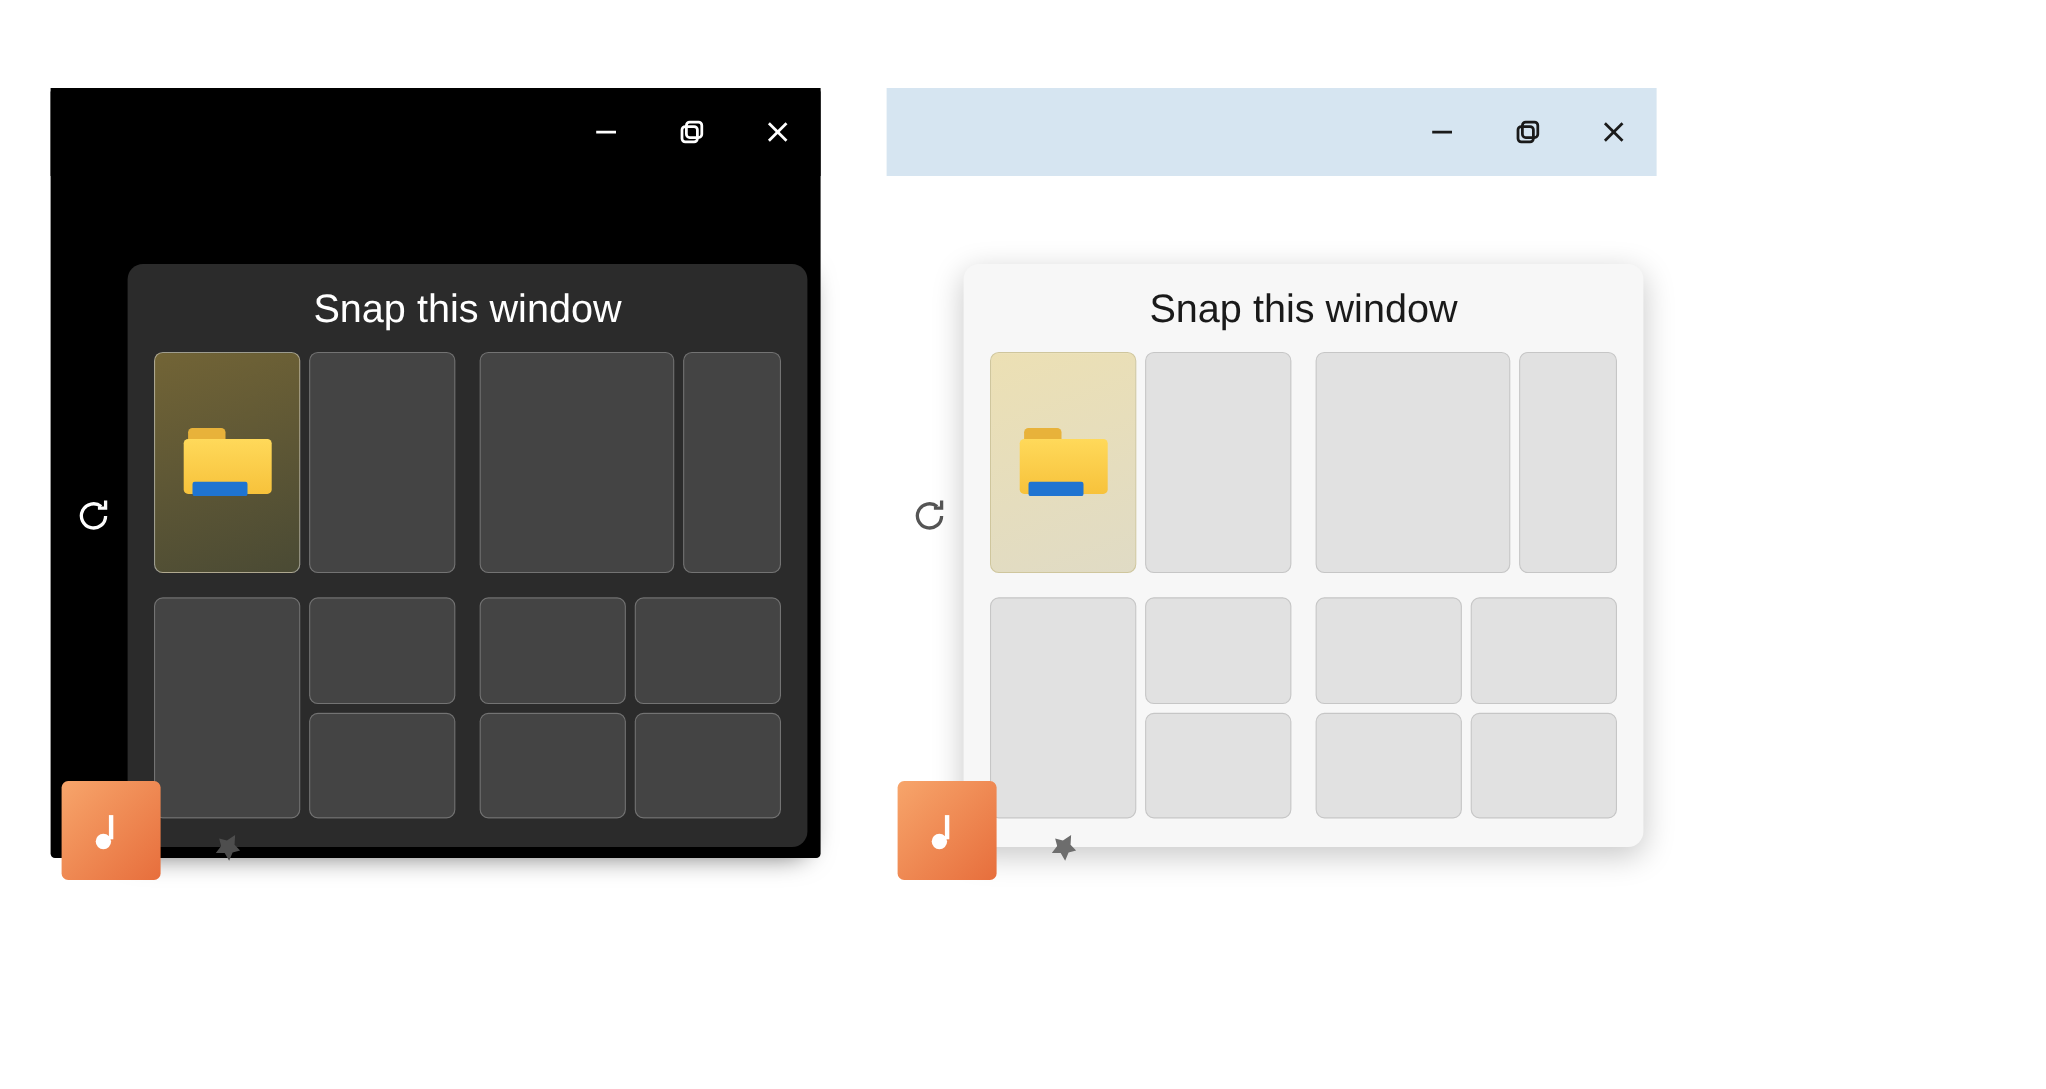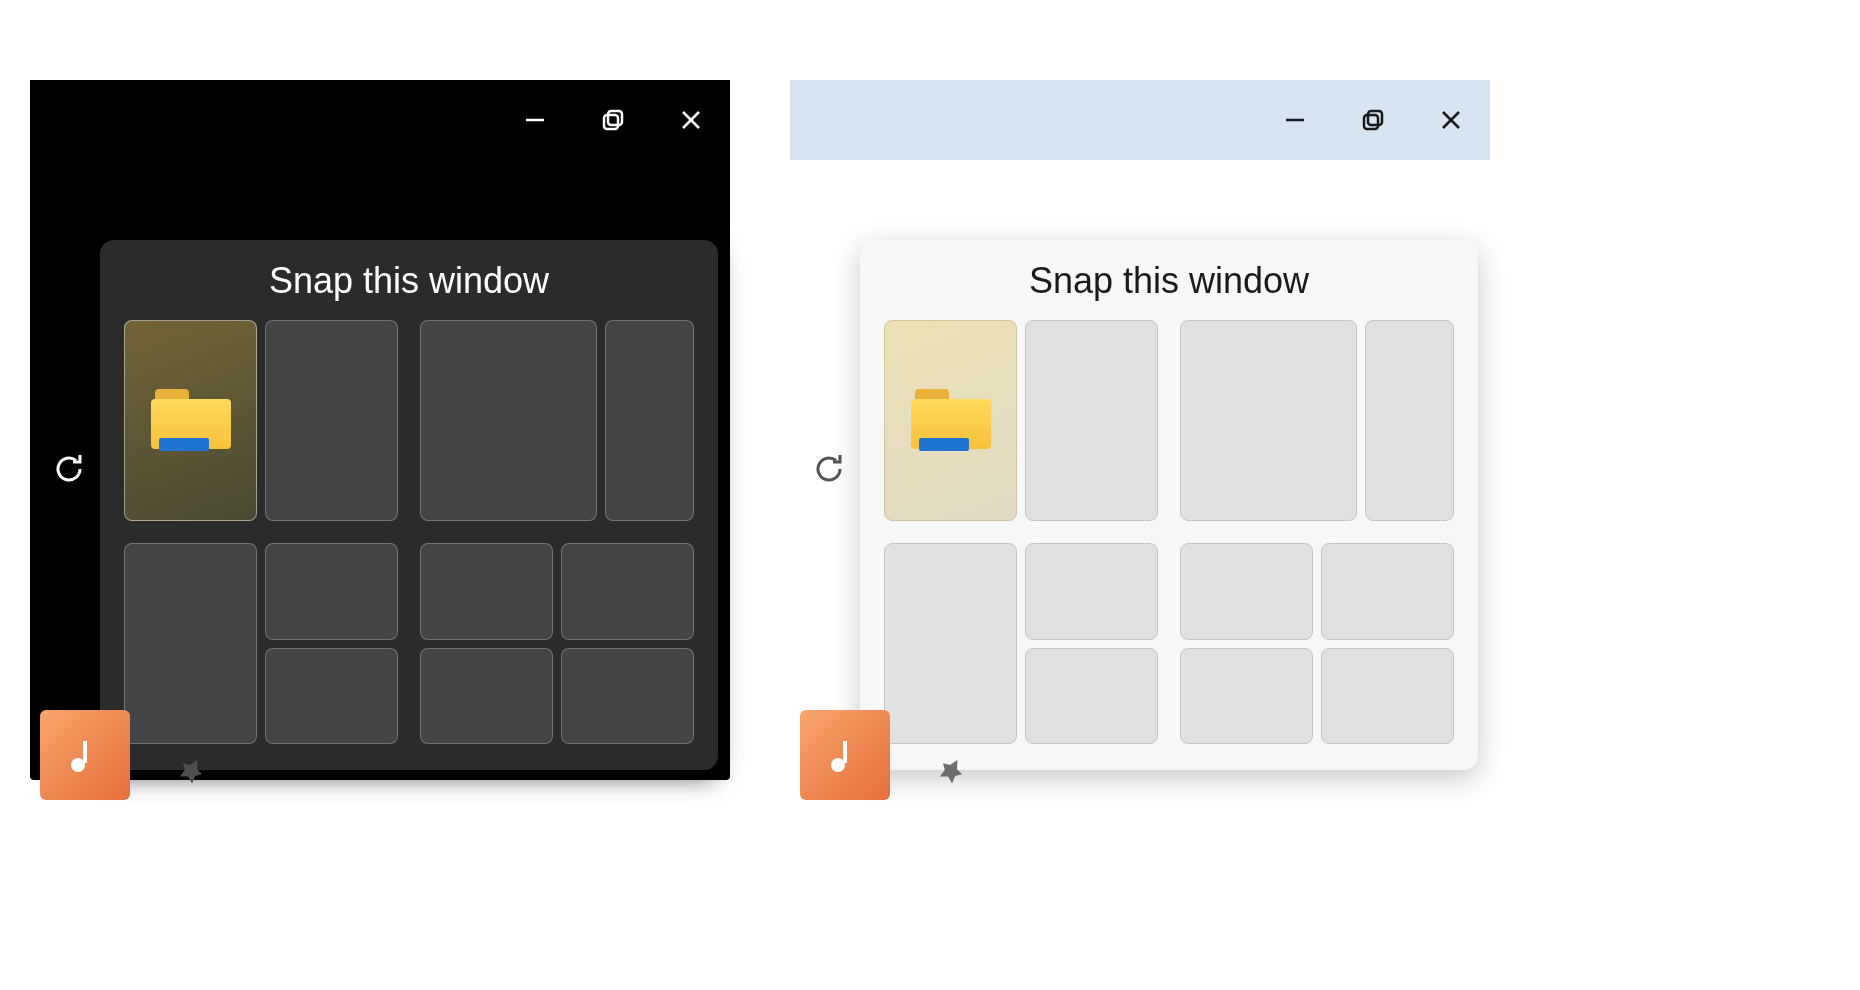--- a/index.html
+++ b/index.html
@@ -1,20 +1,20 @@
 <!DOCTYPE html>
 <html><head>
 <meta charset="utf-8">
 <style>
   * { box-sizing: border-box; margin: 0; padding: 0; }
   html, body { width: 1860px; height: 990px; background: #ffffff; font-family: "Segoe UI", Arial, sans-serif; overflow: hidden; }
   .stage { position: relative; width: 1860px; height: 990px; }
 
   
-  .panel { position: absolute; top: 80px; width: 700px; height: 700px; border-radius: 4px; overflow: visible; }
+  .panel { position: absolute; top: 80px; width: 700px; height: 700px; border-radius: 4px; overflow: visible; margin-left: 16px; }
   .panel.dark  { left: 30px;  background: #000; }
   .panel.light { left: 790px; background: #fff; }
 
   .titlebar { position:absolute; top:0; left:0; right:0; height:80px; display:flex; justify-content:flex-end; align-items:center; }
   .panel.light .titlebar { background:#d6e5f1; }
   .panel.dark  .titlebar { background:#000; }
 
   .winbtn { width:78px; height:80px; display:flex; align-items:center; justify-content:center; cursor:default; }
   .panel.dark  .winbtn svg { stroke:#fff; }
   .panel.light .winbtn svg { stroke:#1a1a1a; }

